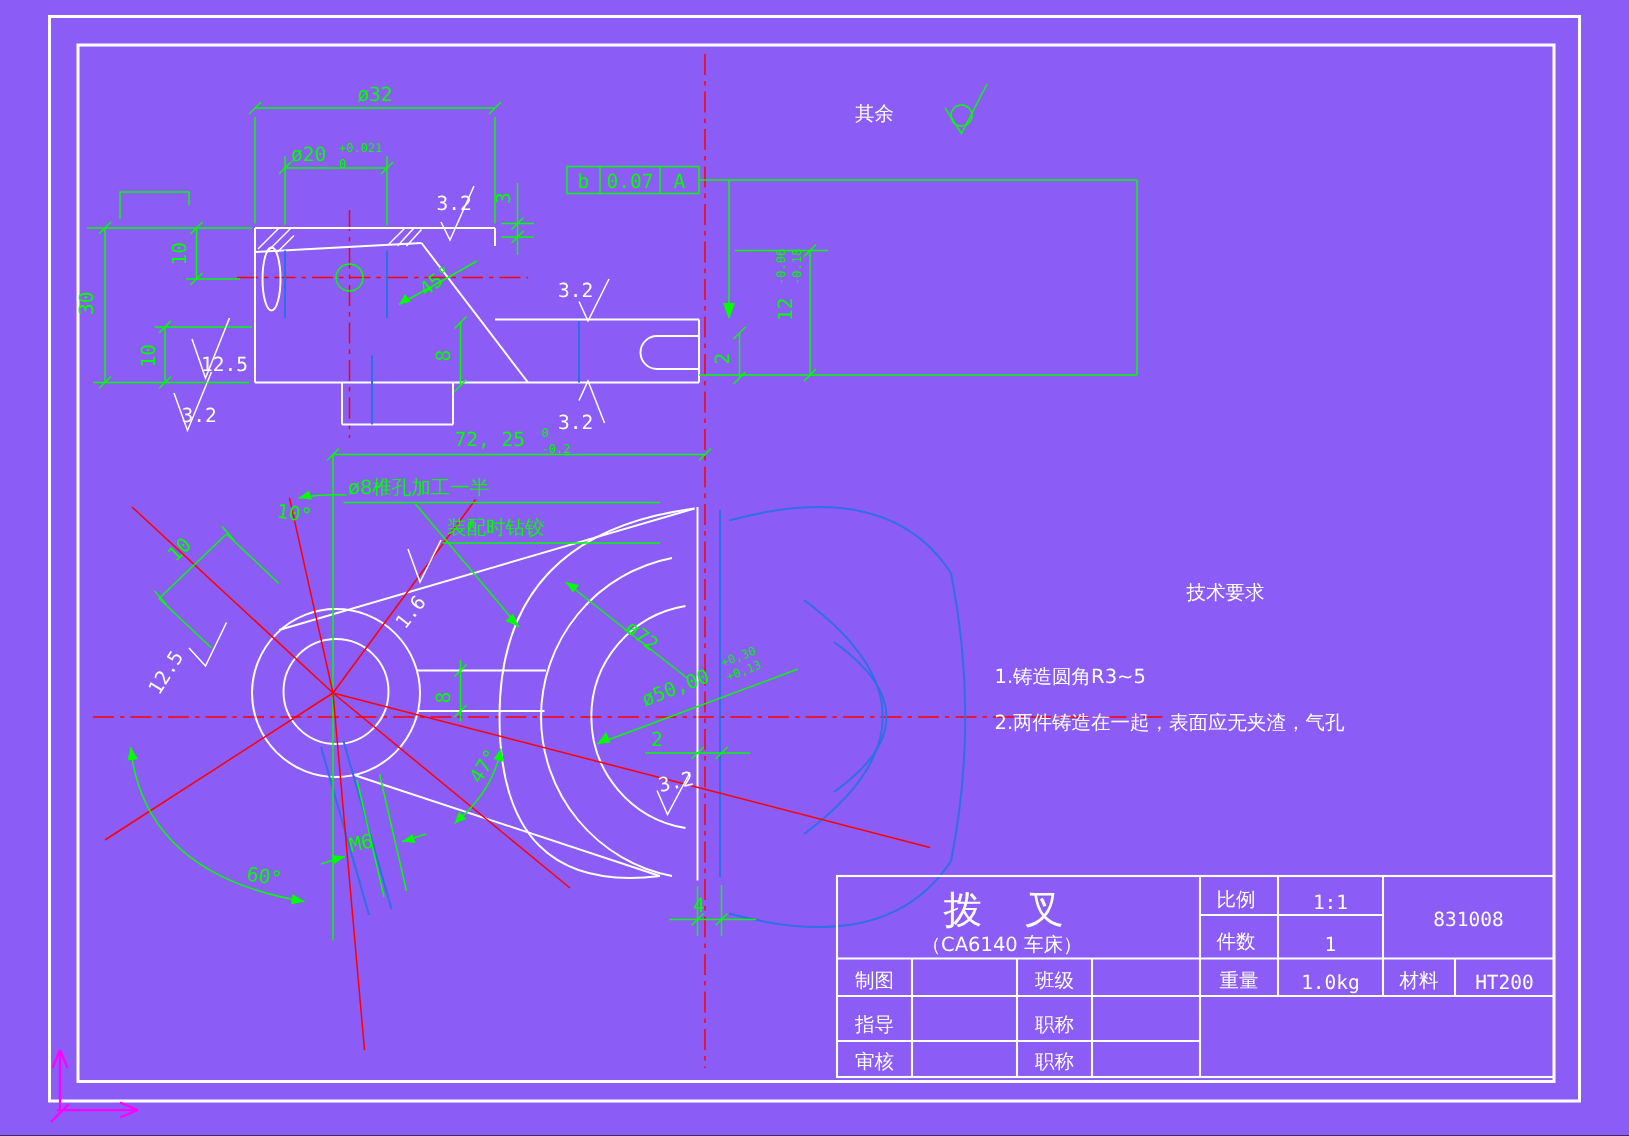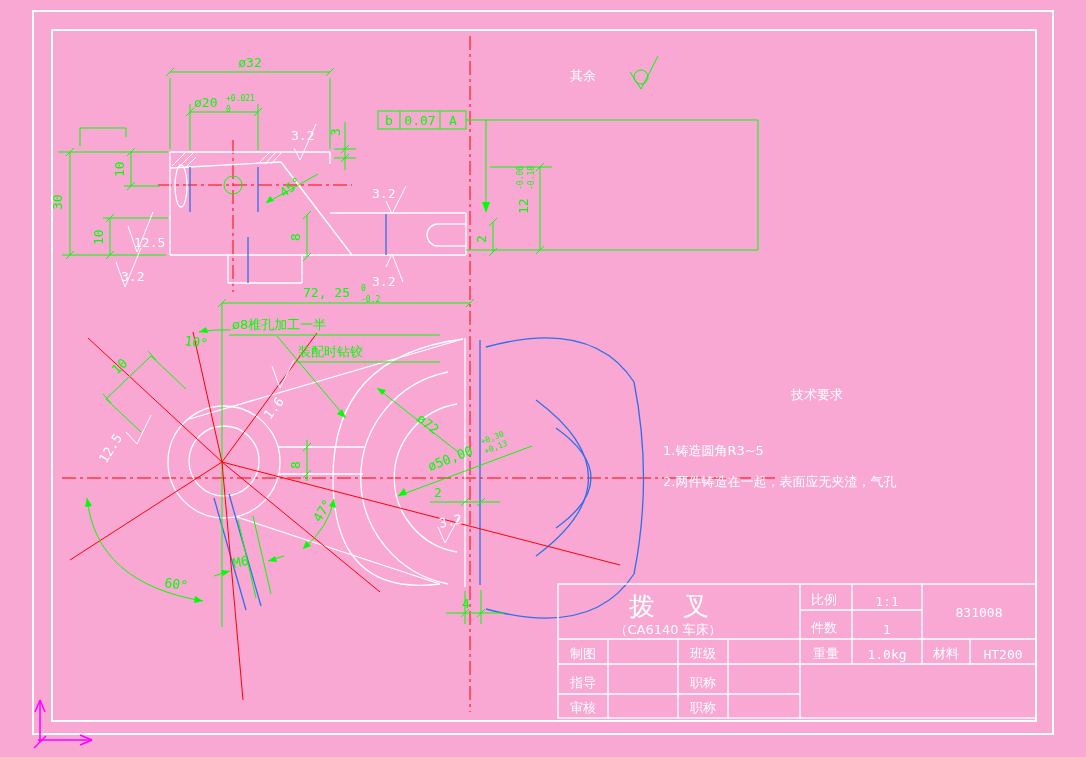--- a/index.html
+++ b/index.html
@@ -1,16 +1,16 @@
 <!DOCTYPE html>
 <html><head>
 <meta charset="utf-8">
 <style>
   html,body{margin:0;padding:0;background:#000;}
-  .stage{position:relative;width:1086px;height:757px;background:#f9a8d4;overflow:hidden;
+  .stage{position:relative;width:1086px;height:757px;background:#8b5cf6;overflow:hidden;
          font-family:"DejaVu Sans",sans-serif;}
   svg{position:absolute;left:0;top:0;}
   text{fill:#00ff00;font-family:"DejaVu Sans Mono",monospace;font-size:13px;}
   text.cjk{font-family:"DejaVu Sans",sans-serif;}
   text.white{fill:#ffffff;}
   text.sup{font-size:8px;}
   text.big{font-size:26px;letter-spacing:10px;}
   text.mid{text-anchor:middle;}
   .w{stroke:#ffffff;fill:none;stroke-width:1.3;}
   .wthin{stroke:#ffffff;fill:none;stroke-width:1;}

